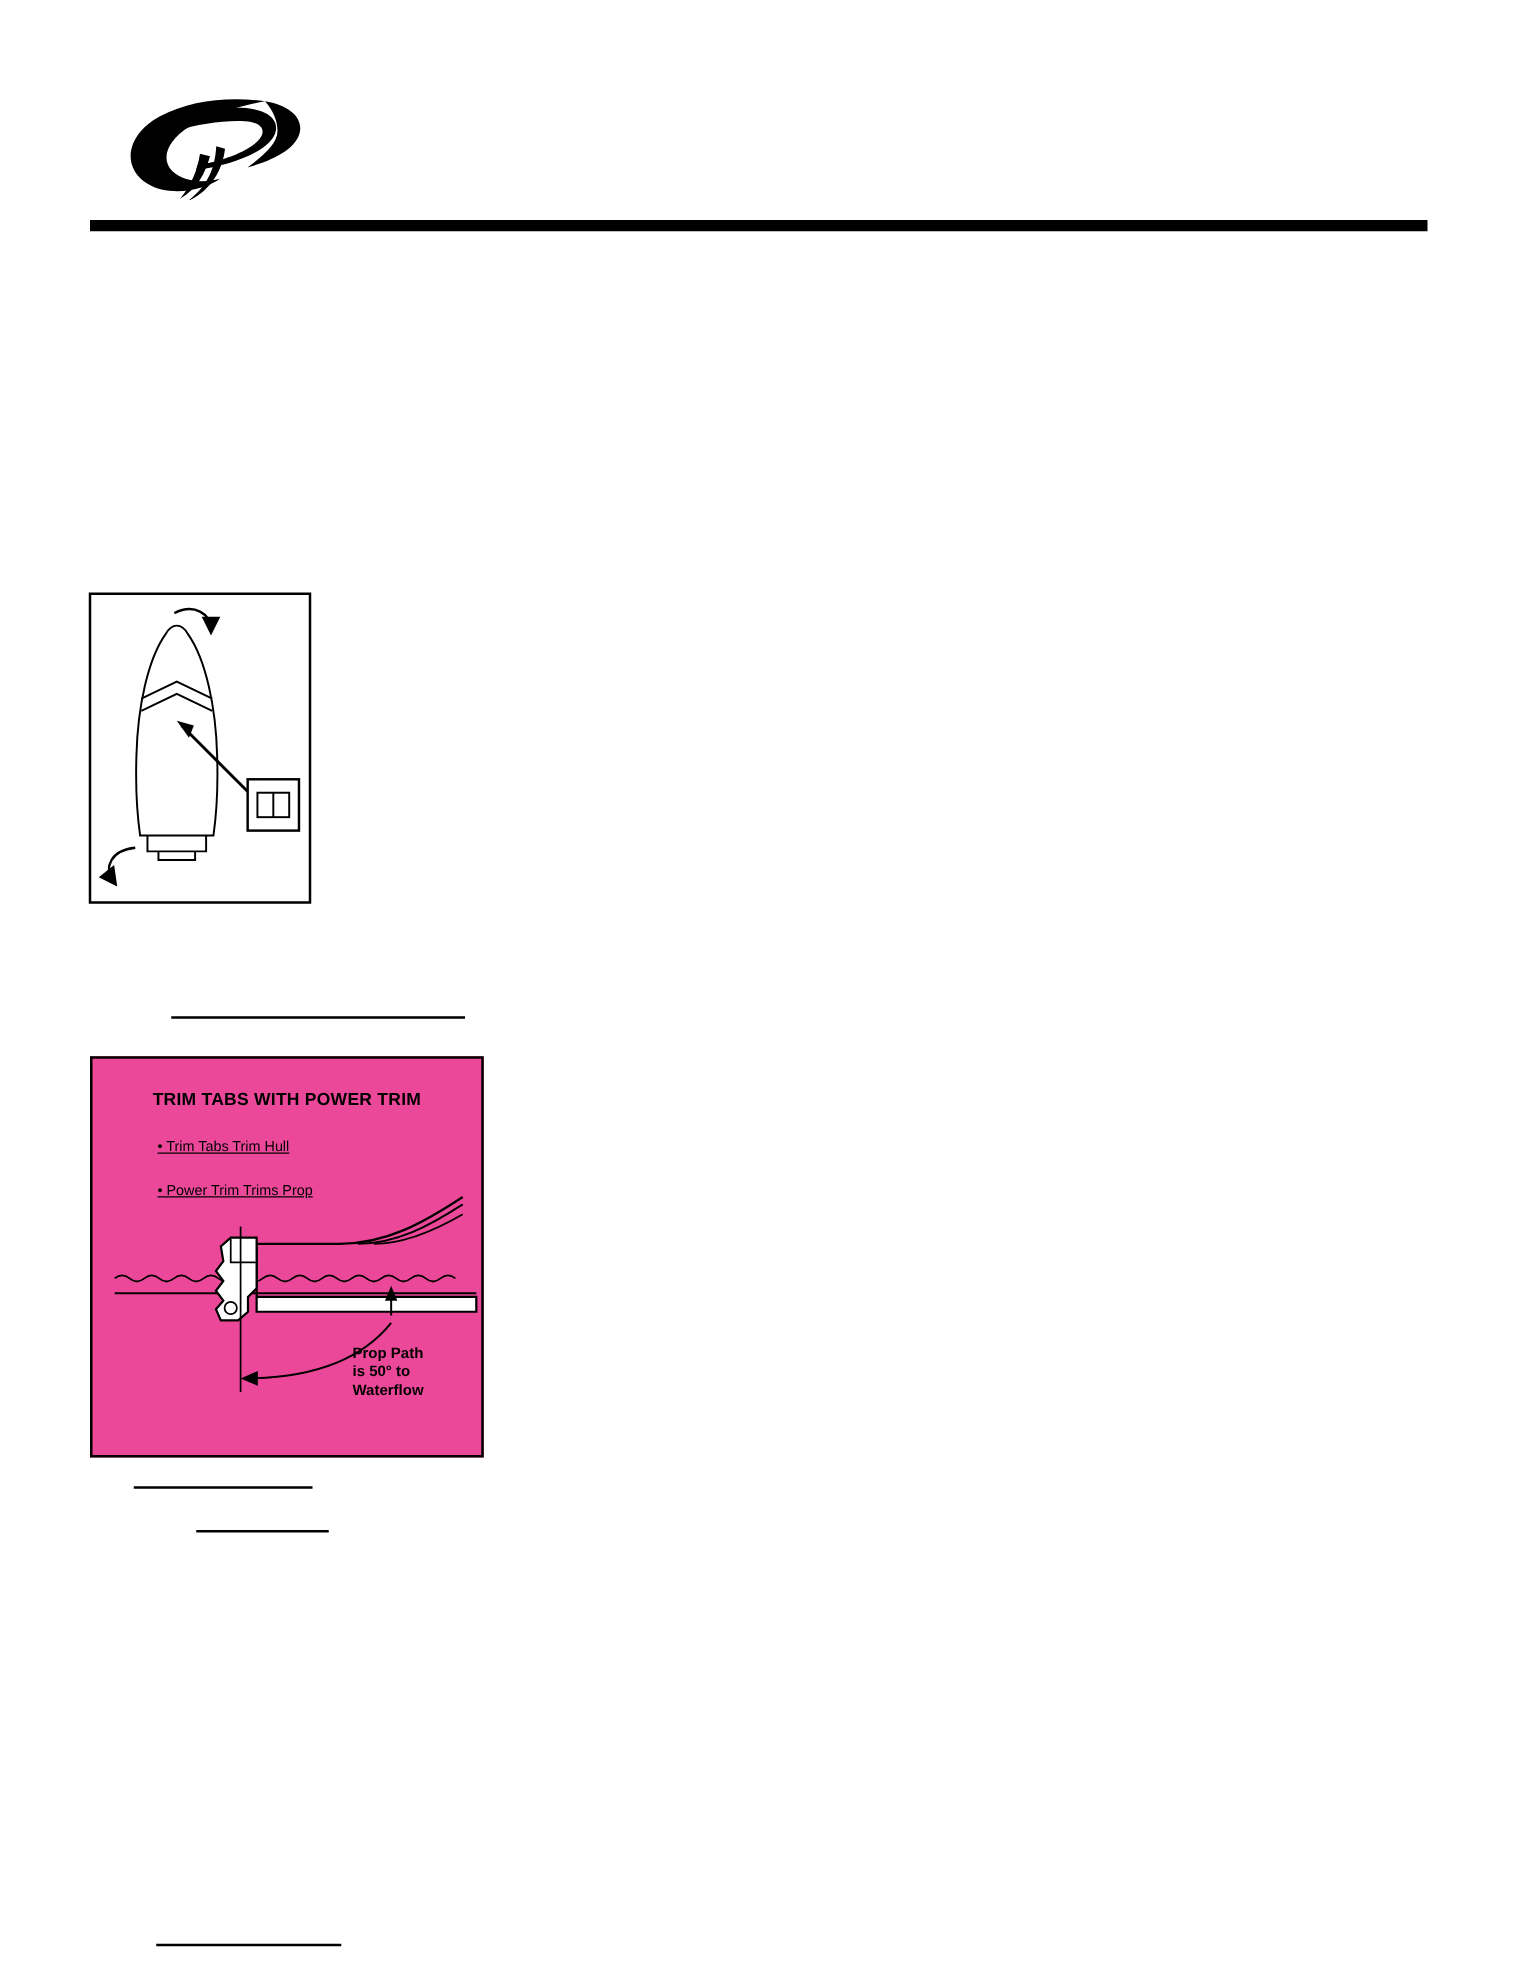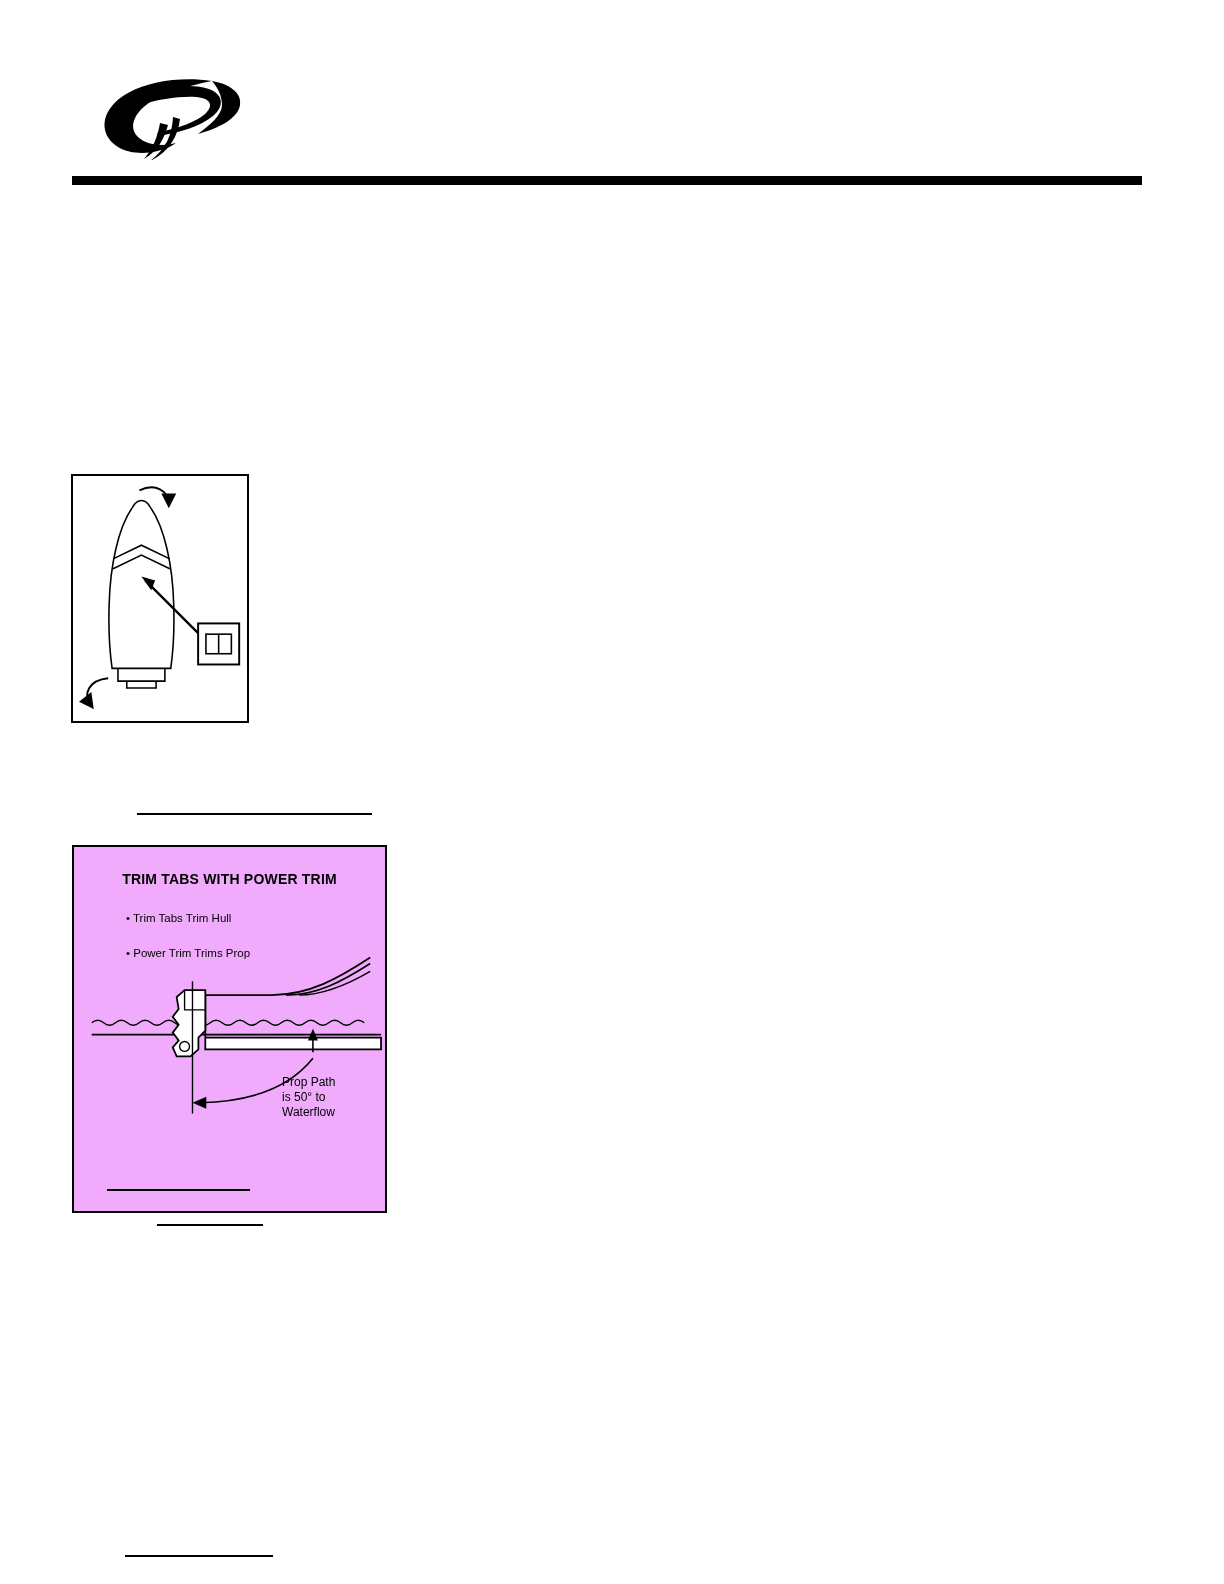--- a/index.html
+++ b/index.html
@@ -55,50 +55,51 @@
     height: 2px;
     background: #000000;
   }
 
   
   #figure-trim {
     position: absolute;
     left: 72px;
     top: 845px;
     width: 315px;
-    height: 368px;
+    height: 321px;
     border: 2px solid #000000;
     box-sizing: border-box;
-    background: #f0abfc;
+    background: #ec4899;
   }
   #figure-trim-title {
     position: absolute;
     left: 0;
     top: 24px;
     width: 100%;
     text-align: center;
     font-size: 14px;
     font-weight: bold;
     letter-spacing: 0.2px;
   }
   .trim-bullet {
     position: absolute;
     font-size: 11.5px;
     line-height: 15px;
     left: 52px;
+    text-decoration: underline;
   }
   #trim-bullet-1 { top: 64px; }
   #trim-bullet-2 { top: 79px; margin-top: 20px; }
   #prop-path-label {
     position: absolute;
     left: 208px;
     top: 228px;
     font-size: 12px;
     line-height: 15px;
-    font-weight: normal;
+    font-weight: bold;
   }
 
   
   #rule-below-a {
     position: absolute;
     left: 107px;
     top: 1189px;
     width: 143px;
     height: 2px;
     background: #000000;

